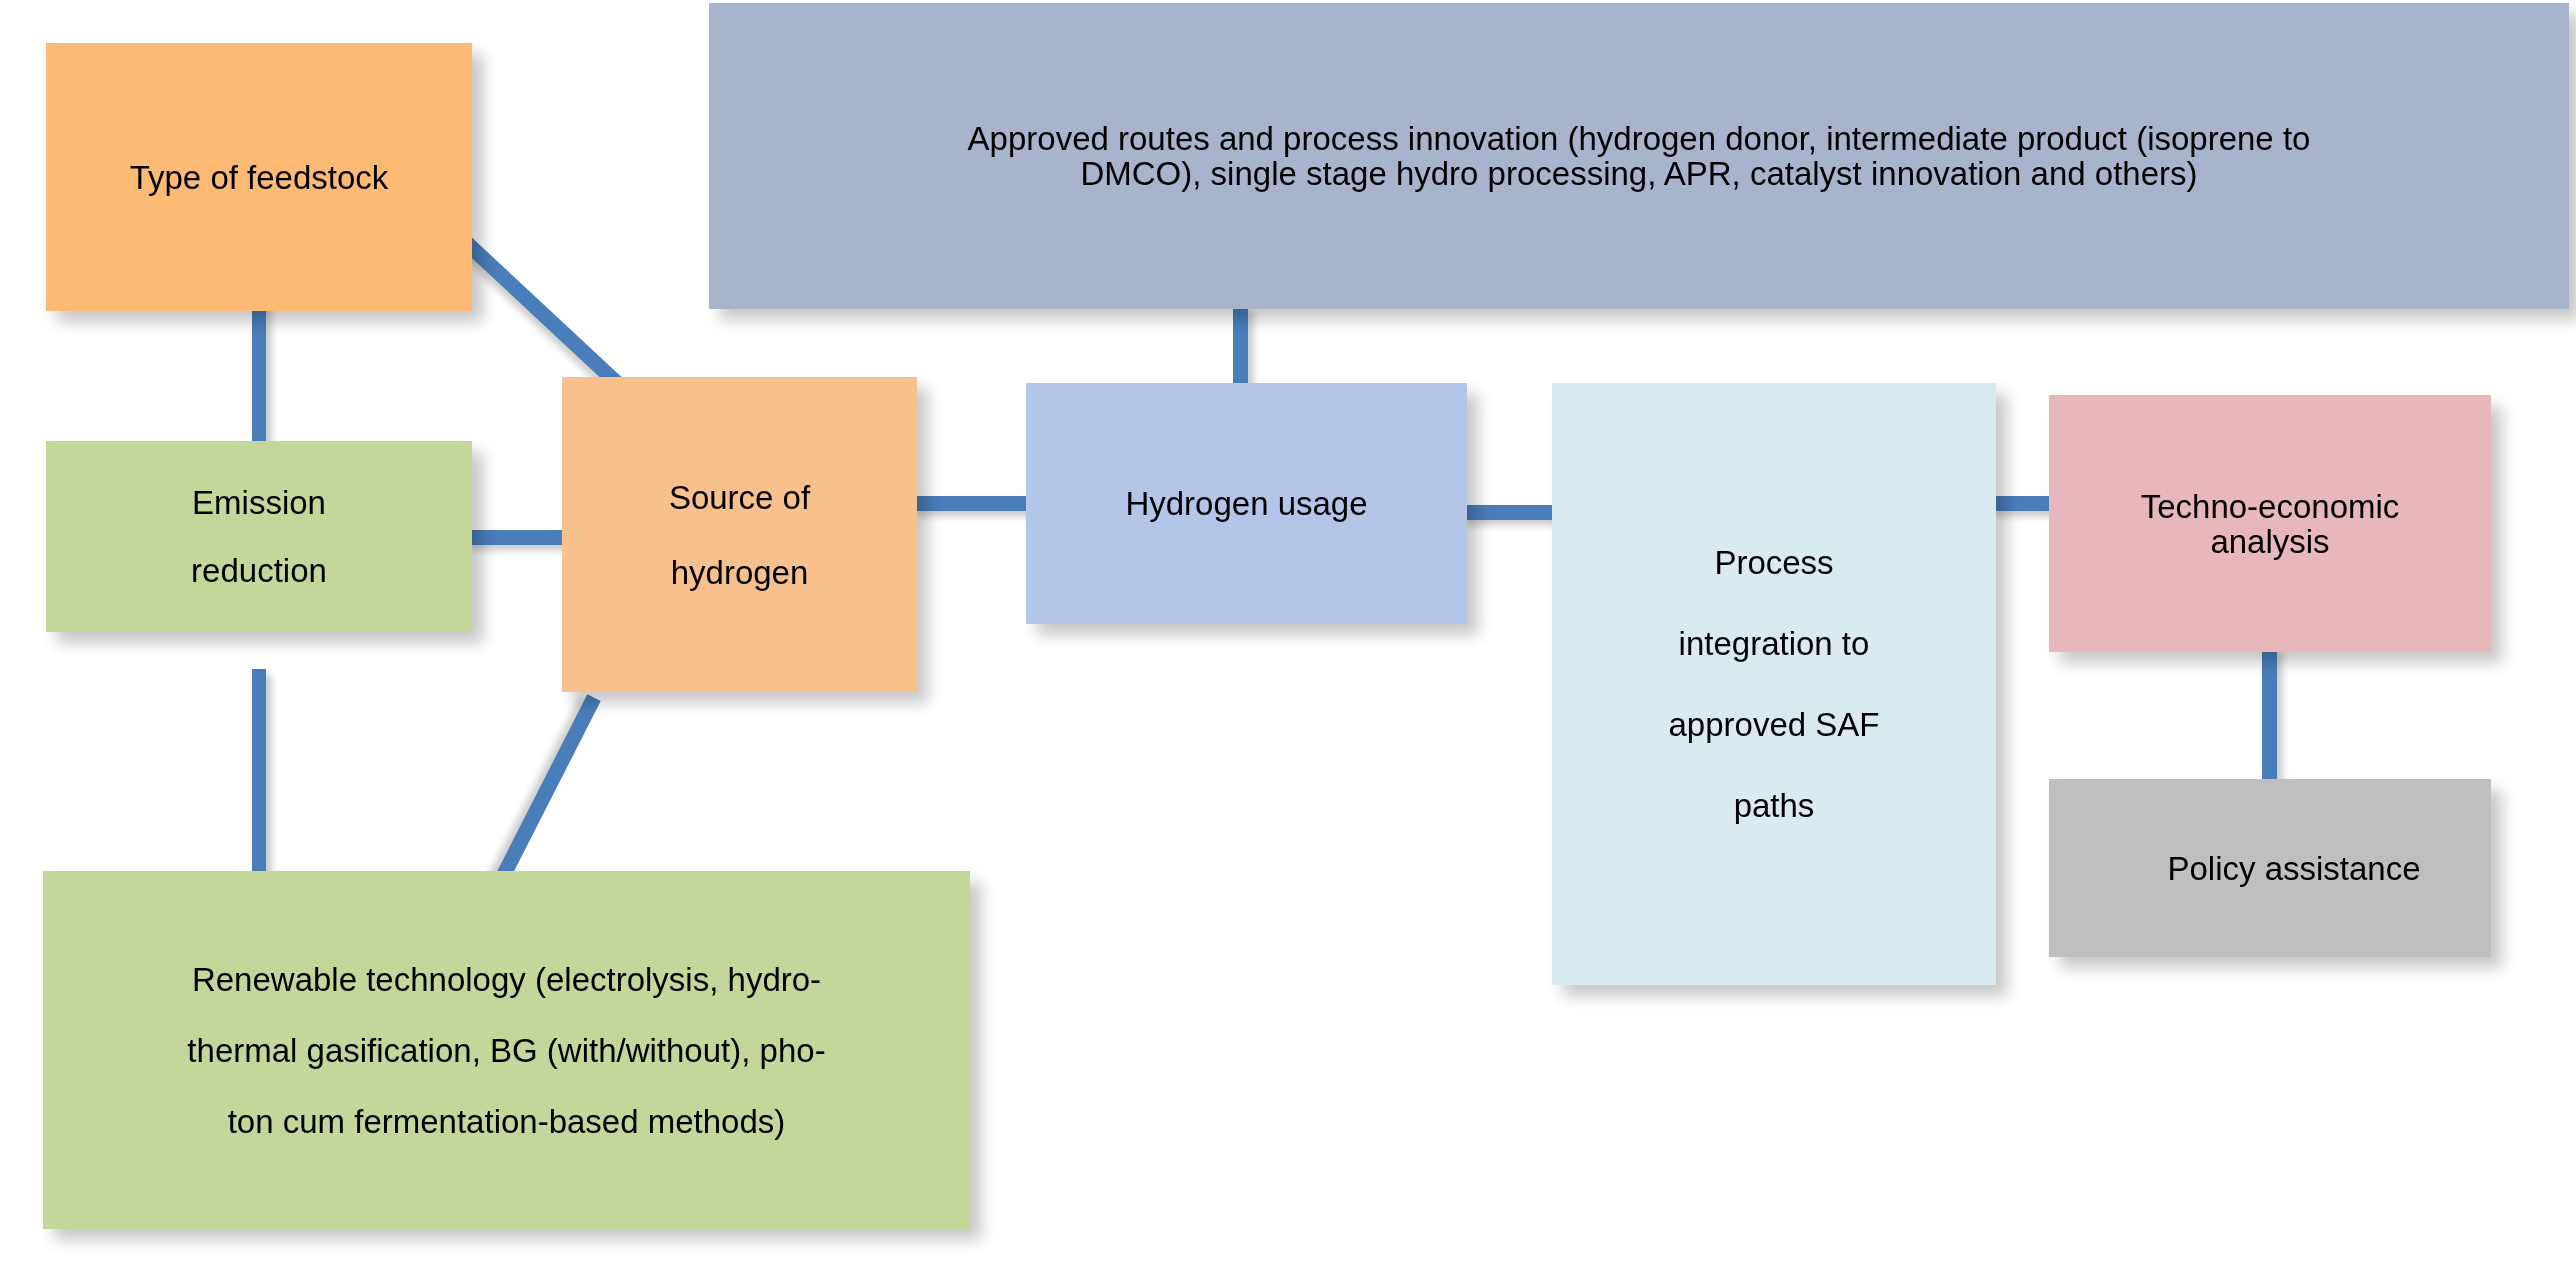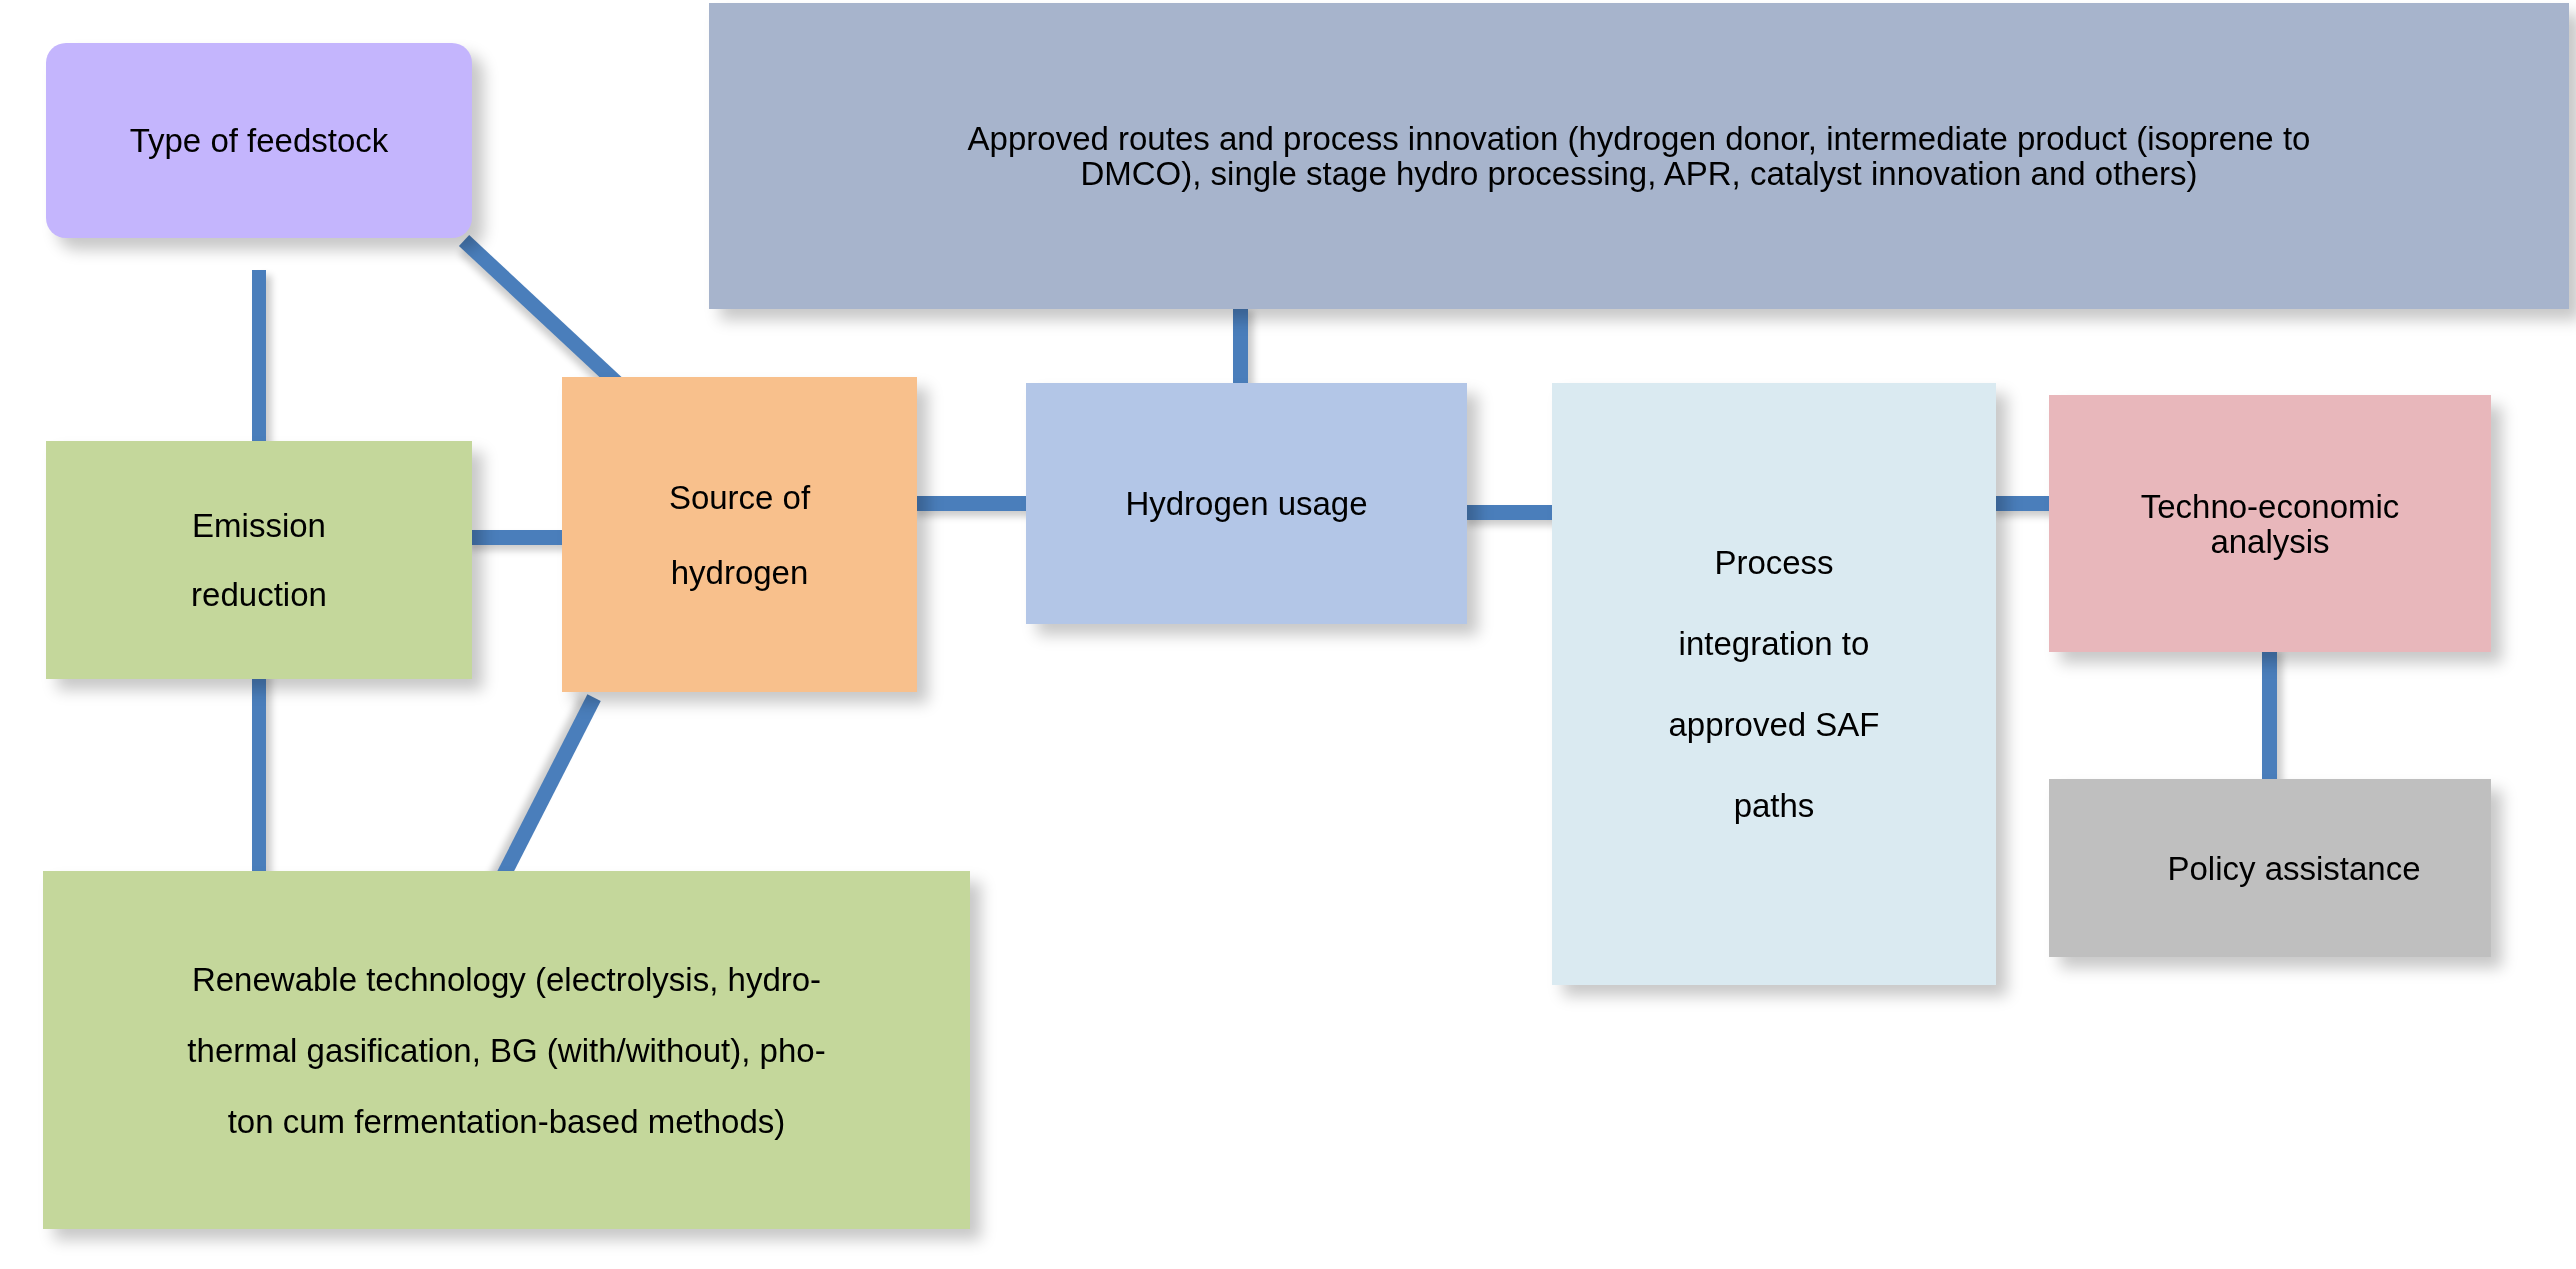--- a/index.html
+++ b/index.html
@@ -36,24 +36,24 @@
     position: absolute;
     background: #4a7ebb;
     box-shadow: 5.6px 5.6px 7.2px rgba(0,0,0,0.20);
     z-index: 2;
   }
   .connector.diag {
     transform-origin: 0 50%;
   }
 
   
-  #node-feedstock      { left:46px;   top:43px;   width:426px;  height:195px; background:#c4b5fd; font-size:33px; line-height:1.0;border-radius:20px; }
+  #node-feedstock      { left:46px;   top:43px;   width:426px;  height:268px; background:#fdba74; font-size:33px; line-height:1.0; }
   #node-approved       { left:709px;  top:3.2px;    width:1860px; height:306px; background:#a7b4cc; font-size:33px; line-height:1.0; padding:0 48px; }
   #node-approved .line { margin:1px 0; }
-  #node-emission       { left:46px;   top:441px;  width:426px;  height:238px; background:#c4d79b; font-size:33px; line-height:1.0; }
+  #node-emission       { left:46px;   top:441px;  width:426px;  height:191px; background:#c4d79b; font-size:33px; line-height:1.0; }
   #node-emission .line { margin:17.6px 0; }
   #node-source         { left:562px;  top:377px;  width:355px;  height:315px; background:#f8c08c; font-size:33px; line-height:1.0; }
   #node-source .line   { margin:21px 0; }
   #node-renewable      { left:43px;   top:871px; width:927px; height:358px; background:#c4d79b; font-size:33px; line-height:1.0; }
   #node-renewable .line{ margin:19px 0;text-align:center; }
   #node-hydrogen-usage { left:1026px; top:383px;  width:441px;  height:241px; background:#b3c6e7; font-size:33px; line-height:1.0; }
   #node-process        { left:1552px; top:383px;  width:444px;  height:602px; background:#daeaf1; font-size:33px; line-height:1.0; }
   #node-process .line  { margin:24px 0; }
   #node-techno         { left:2049px; top:395px;  width:442px;  height:257px; background:#e8b7bb; font-size:33px; line-height:1.0; }
   #node-techno .line   { margin:1px 0; }

